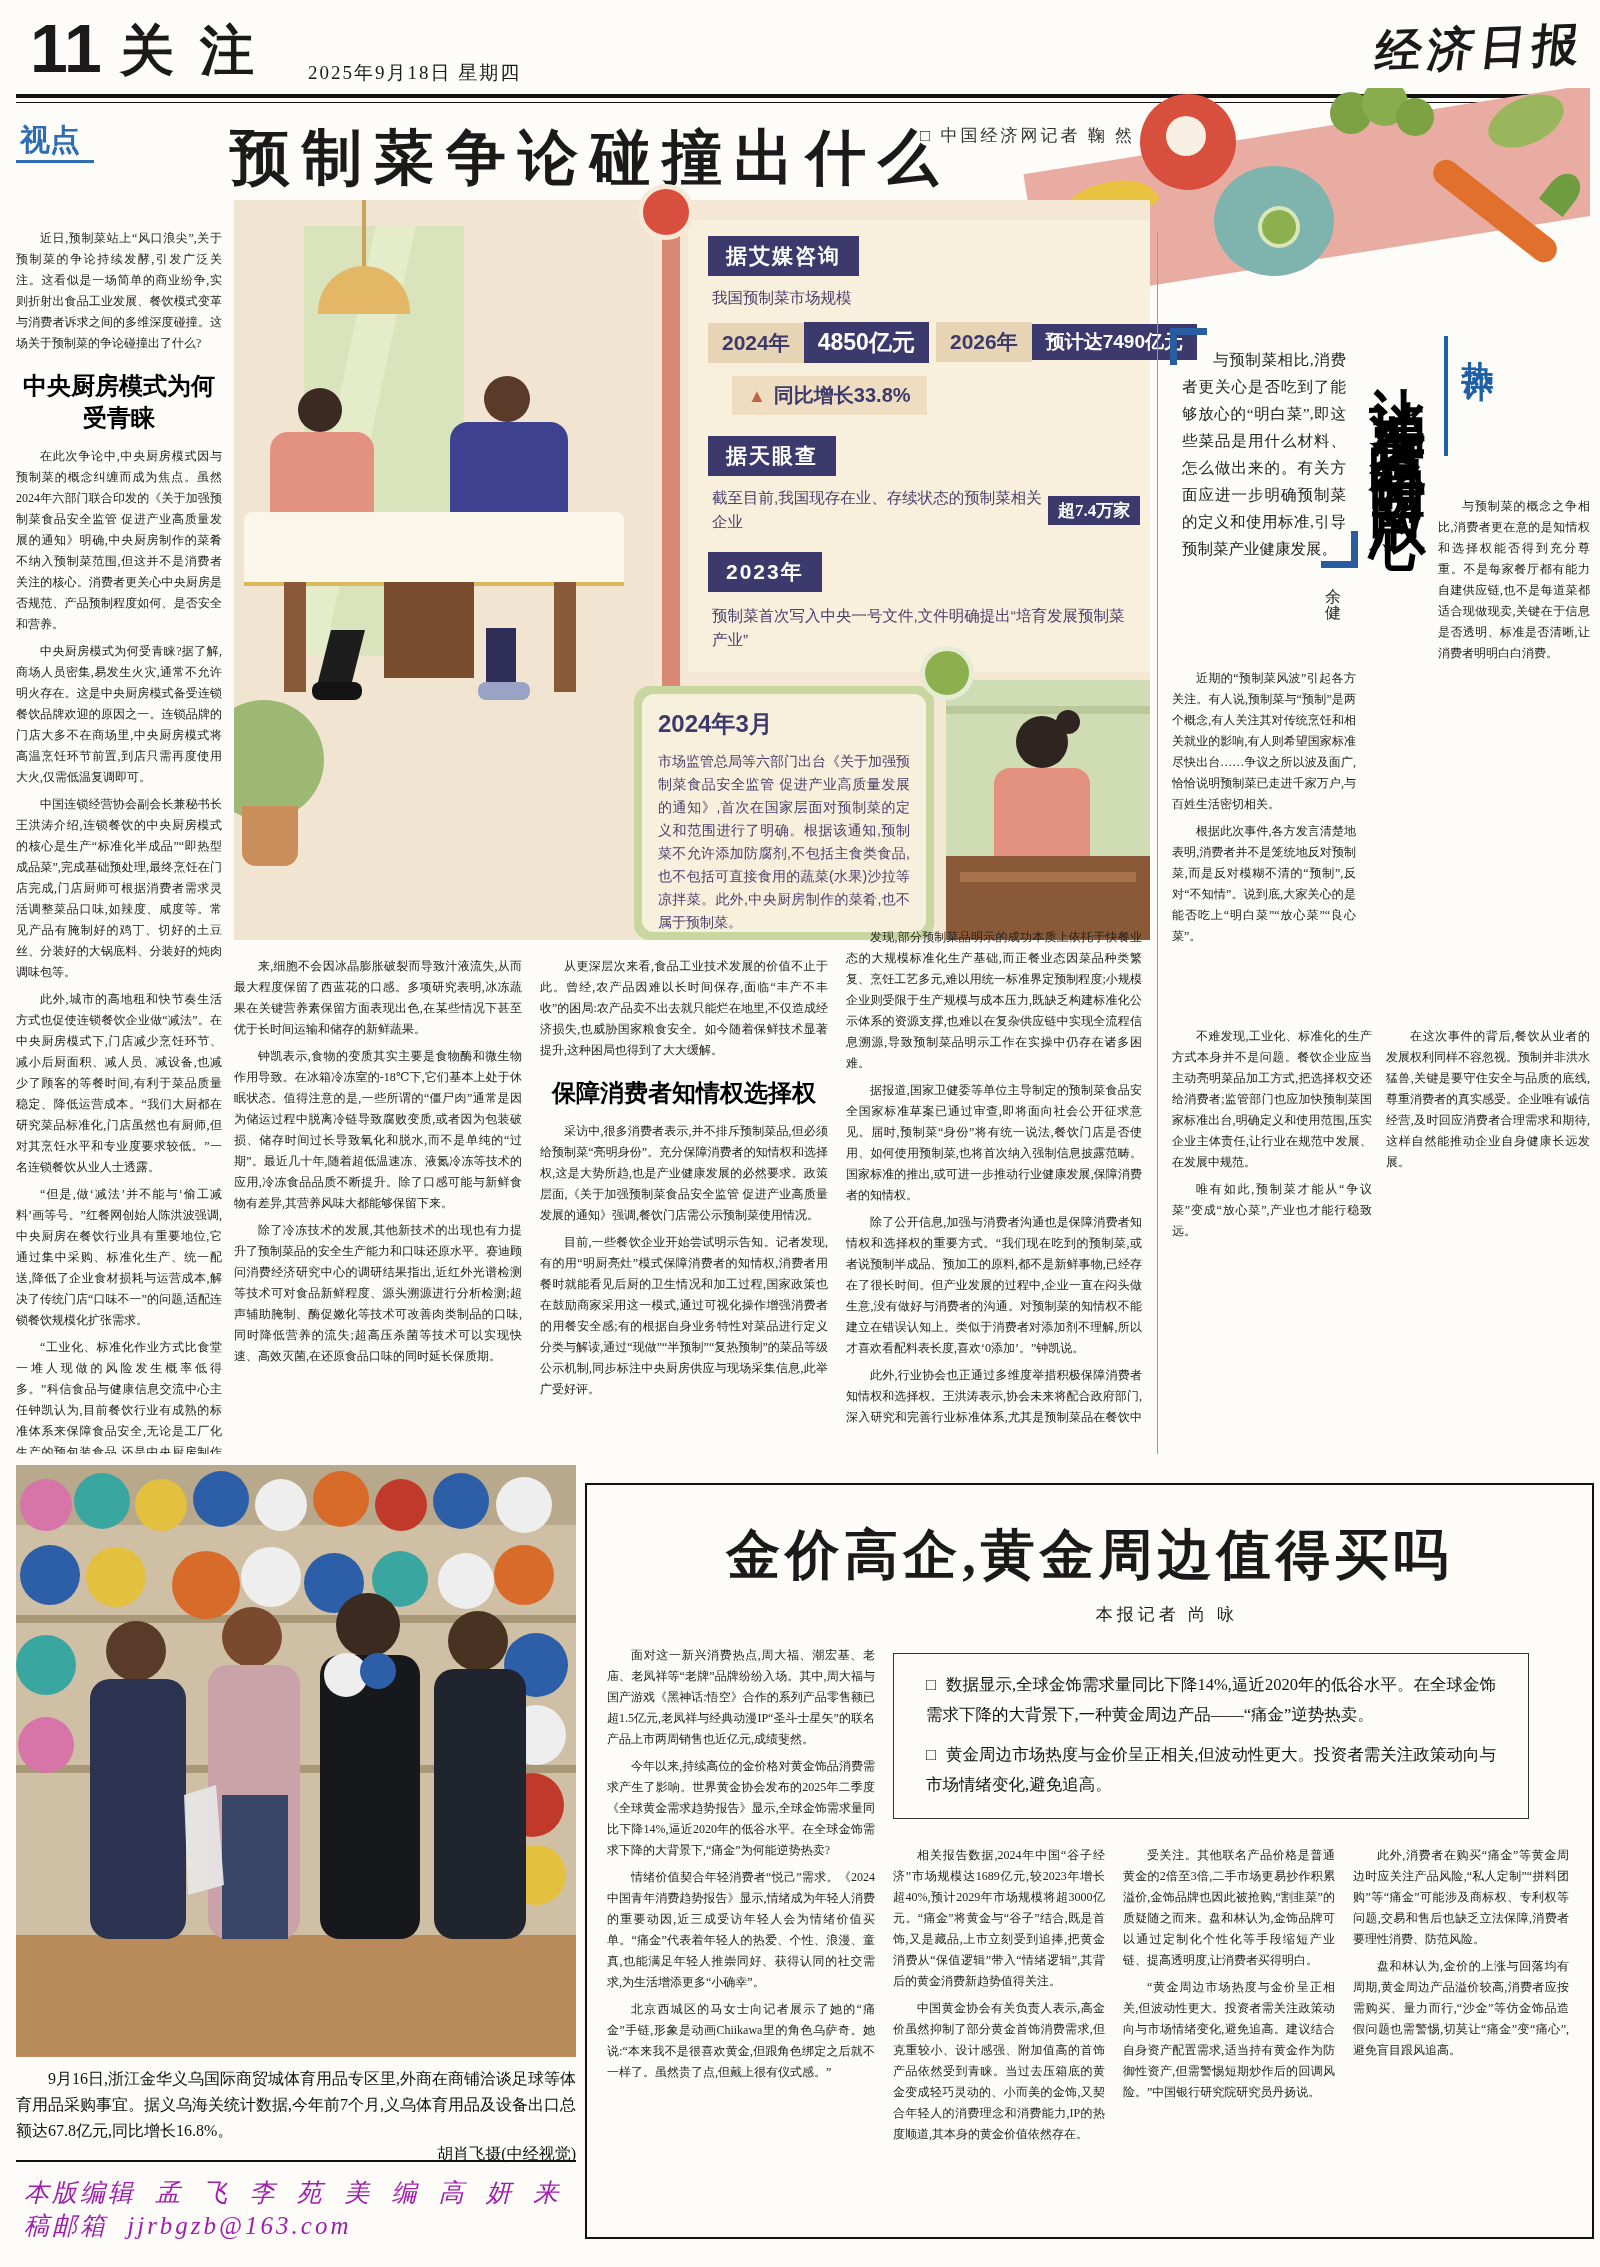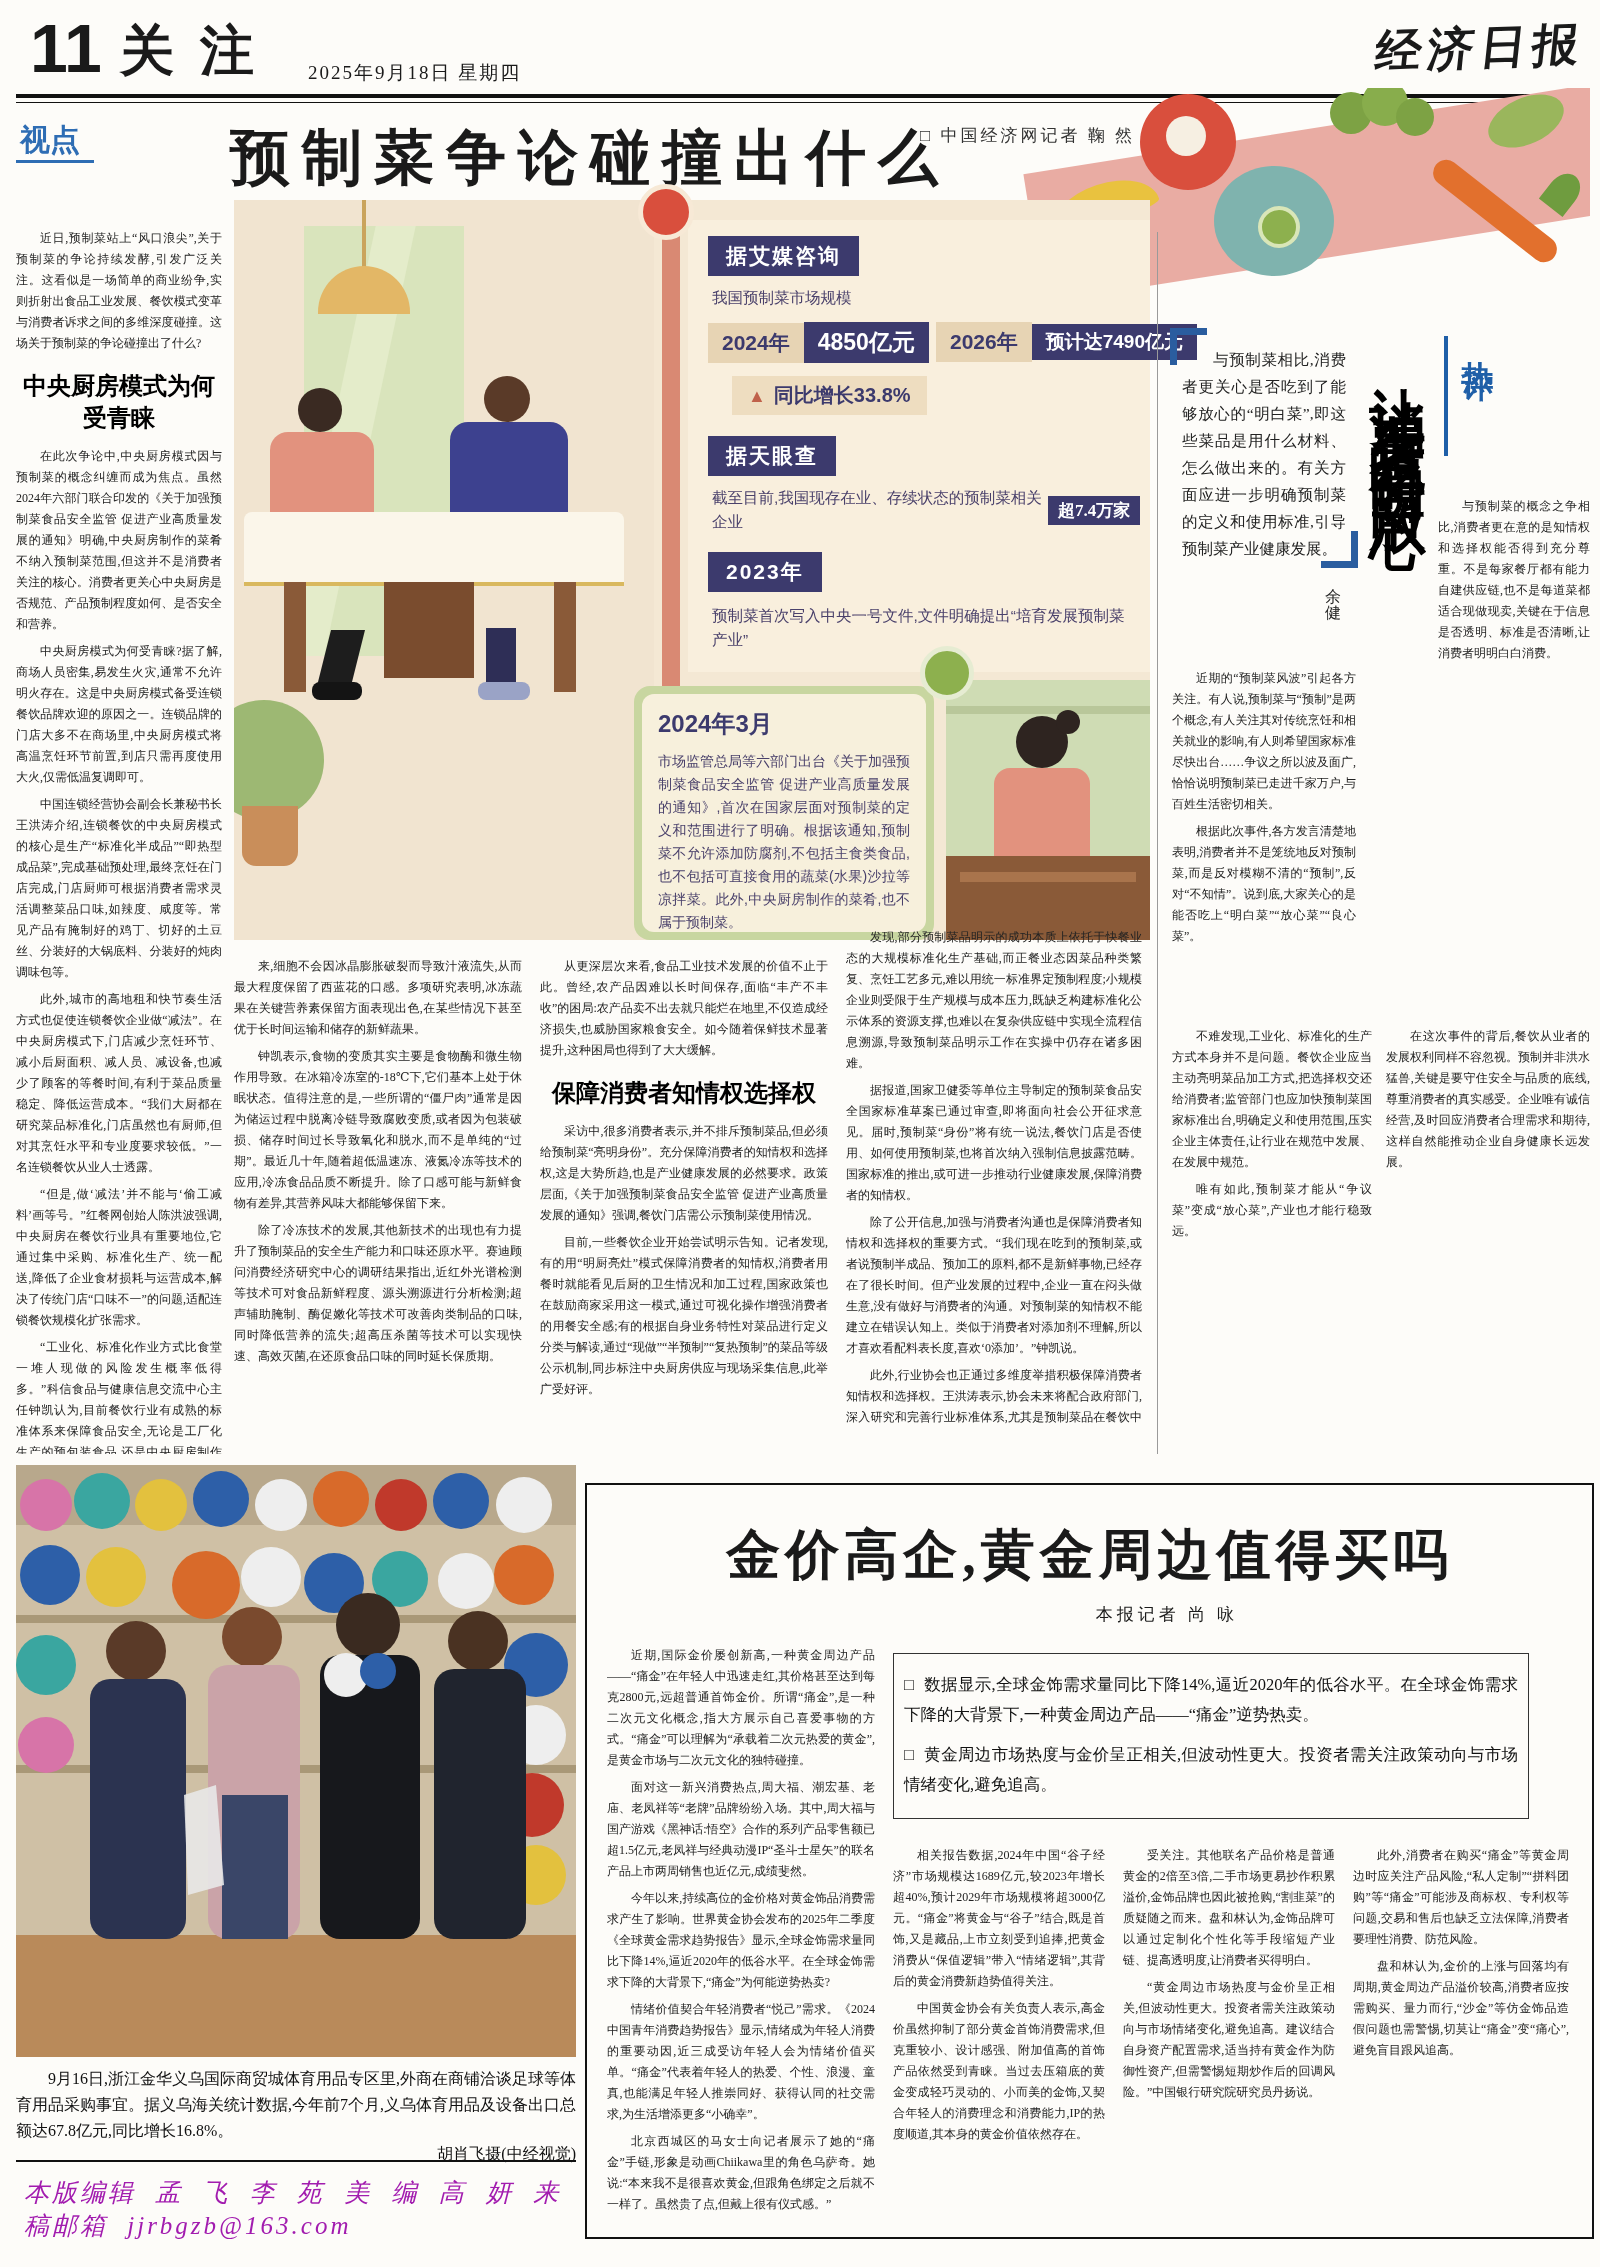--- a/index.html
+++ b/index.html
@@ -270,28 +270,27 @@
     <div class="credit">胡肖飞摄(中经视觉)</div>
   </div>
 
   <div class="abs" style="left:16px;top:2160px;width:560px;height:2px;background:#111;"></div>
   <div class="abs footer-line" style="left:24px;top:2176px;width:552px;">本版编辑 孟 飞 李 苑 美 编 高 妍 来稿邮箱 jjrbgzb@163.com</div>
 
   <div class="abs gold-box" style="left:585px;top:1483px;width:1005px;height:752px;">
     <div class="abs gold-headline" style="left:0;top:34px;width:1005px;">金价高企,黄金周边值得买吗</div>
     <div class="abs gold-byline" style="left:0;top:118px;width:1160px;">本报记者 尚 咏</div>
     <div class="abs tcol" style="left:20px;top:160px;width:268px;height:572px;">
-      <p>近期,国际金价屡创新高,一种黄金周边产品——“痛金”在年轻人中迅速走红,其价格甚至达到每克2800元,远超普通首饰金价。所谓“痛金”,是一种二次元文化概念,指大方展示自己喜爱事物的方式。“痛金”可以理解为“承载着二次元热爱的黄金”,是黄金市场与二次元文化的独特碰撞。</p>
       <p>面对这一新兴消费热点,周大福、潮宏基、老庙、老凤祥等“老牌”品牌纷纷入场。其中,周大福与国产游戏《黑神话:悟空》合作的系列产品零售额已超1.5亿元,老凤祥与经典动漫IP“圣斗士星矢”的联名产品上市两周销售也近亿元,成绩斐然。</p>
       <p>今年以来,持续高位的金价格对黄金饰品消费需求产生了影响。世界黄金协会发布的2025年二季度《全球黄金需求趋势报告》显示,全球金饰需求量同比下降14%,逼近2020年的低谷水平。在全球金饰需求下降的大背景下,“痛金”为何能逆势热卖?</p>
       <p>情绪价值契合年轻消费者“悦己”需求。《2024中国青年消费趋势报告》显示,情绪成为年轻人消费的重要动因,近三成受访年轻人会为情绪价值买单。“痛金”代表着年轻人的热爱、个性、浪漫、童真,也能满足年轻人推崇同好、获得认同的社交需求,为生活增添更多“小确幸”。</p>
       <p>北京西城区的马女士向记者展示了她的“痛金”手链,形象是动画Chiikawa里的角色乌萨奇。她说:“本来我不是很喜欢黄金,但跟角色绑定之后就不一样了。虽然贵了点,但戴上很有仪式感。”</p>
 
     </div>
-    <div class="abs bullet-box" style="left:306px;top:168px;width:636px;height:166px;padding:16px 10px;box-sizing:border-box;">
+    <div class="abs bullet-box" style="left:306px;top:168px;width:636px;height:166px;padding:16px 32px;box-sizing:border-box;">
       <p class="bitem">
         <span class="bsq">□</span><span>数据显示,全球金饰需求量同比下降14%,逼近2020年的低谷水平。在全球金饰需求下降的大背景下,一种黄金周边产品——“痛金”逆势热卖。</span>
       </p>
       <p class="bitem">
         <span class="bsq">□</span><span>黄金周边市场热度与金价呈正相关,但波动性更大。投资者需关注政策动向与市场情绪变化,避免追高。</span>
       </p>
     </div>
     <div class="abs tcol" style="left:306px;top:360px;width:212px;height:372px;">
       <p>相关报告数据,2024年中国“谷子经济”市场规模达1689亿元,较2023年增长超40%,预计2029年市场规模将超3000亿元。“痛金”将黄金与“谷子”结合,既是首饰,又是藏品,上市立刻受到追捧,把黄金消费从“保值逻辑”带入“情绪逻辑”,其背后的黄金消费新趋势值得关注。</p>
       <p>中国黄金协会有关负责人表示,高金价虽然抑制了部分黄金首饰消费需求,但克重较小、设计感强、附加值高的首饰产品依然受到青睐。当过去压箱底的黄金变成轻巧灵动的、小而美的金饰,又契合年轻人的消费理念和消费能力,IP的热度顺道,其本身的黄金价值依然存在。</p>

